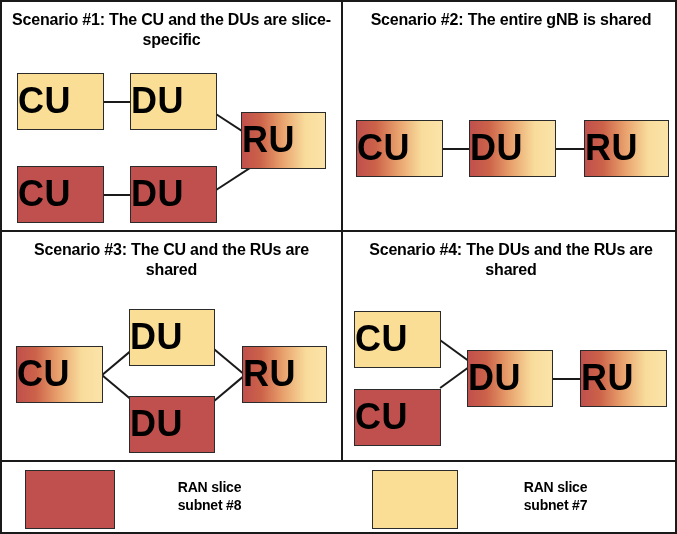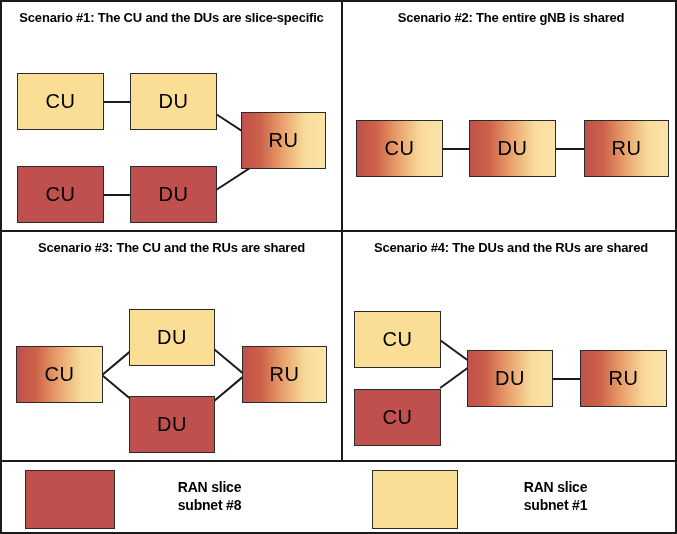--- a/index.html
+++ b/index.html
@@ -32,37 +32,36 @@
   .quadrant {
     position: absolute;
     box-sizing: border-box;
   }
   .scn-title {
     position: absolute;
     left: 0;
     right: 0;
     top: 8px;
     text-align: center;
-    font-size: 13px;
+    font-size: 16px;
     font-weight: bold;
     line-height: 1.28;
     color: #000000;
     letter-spacing: -0.2px;
     padding: 0 6px;
     box-sizing: border-box;
   }
   .node {
     position: absolute;
     box-sizing: border-box;
     border: 1.6px solid #2b2b2b;
     display: flex;
     align-items: center;
-    justify-content: center;
-    font-size: 20px;
-    font-weight: normal;
+    font-size: 36px;
+    font-weight: bold;
     color: #000000;
     line-height: 1;
     letter-spacing: 0.5px;
     z-index: 2;
   }
   .node-label {
     position: relative;
     top: -1px;
   }
   .fill-red   { background: #C0504D; }
@@ -190,17 +189,17 @@
   <div class="quadrant" style="left:0; top:460px; width:677px; height:74px;">
     <div class="legend-swatch fill-red" style="left:23px; top:8px; width:90px; height:59px;"></div>
     <div class="legend-text" style="left:125px; top:16px; width:165px;">
       <div>RAN slice</div>
       <div>subnet #8</div>
     </div>
 
     <div class="legend-swatch fill-yellow" style="left:370px; top:8px; width:86px; height:59px;"></div>
     <div class="legend-text" style="left:466px; top:16px; width:175px;">
       <div>RAN slice</div>
-      <div>subnet #1</div>
+      <div>subnet #7</div>
     </div>
   </div>
 
 </div>
 
 </body></html>

